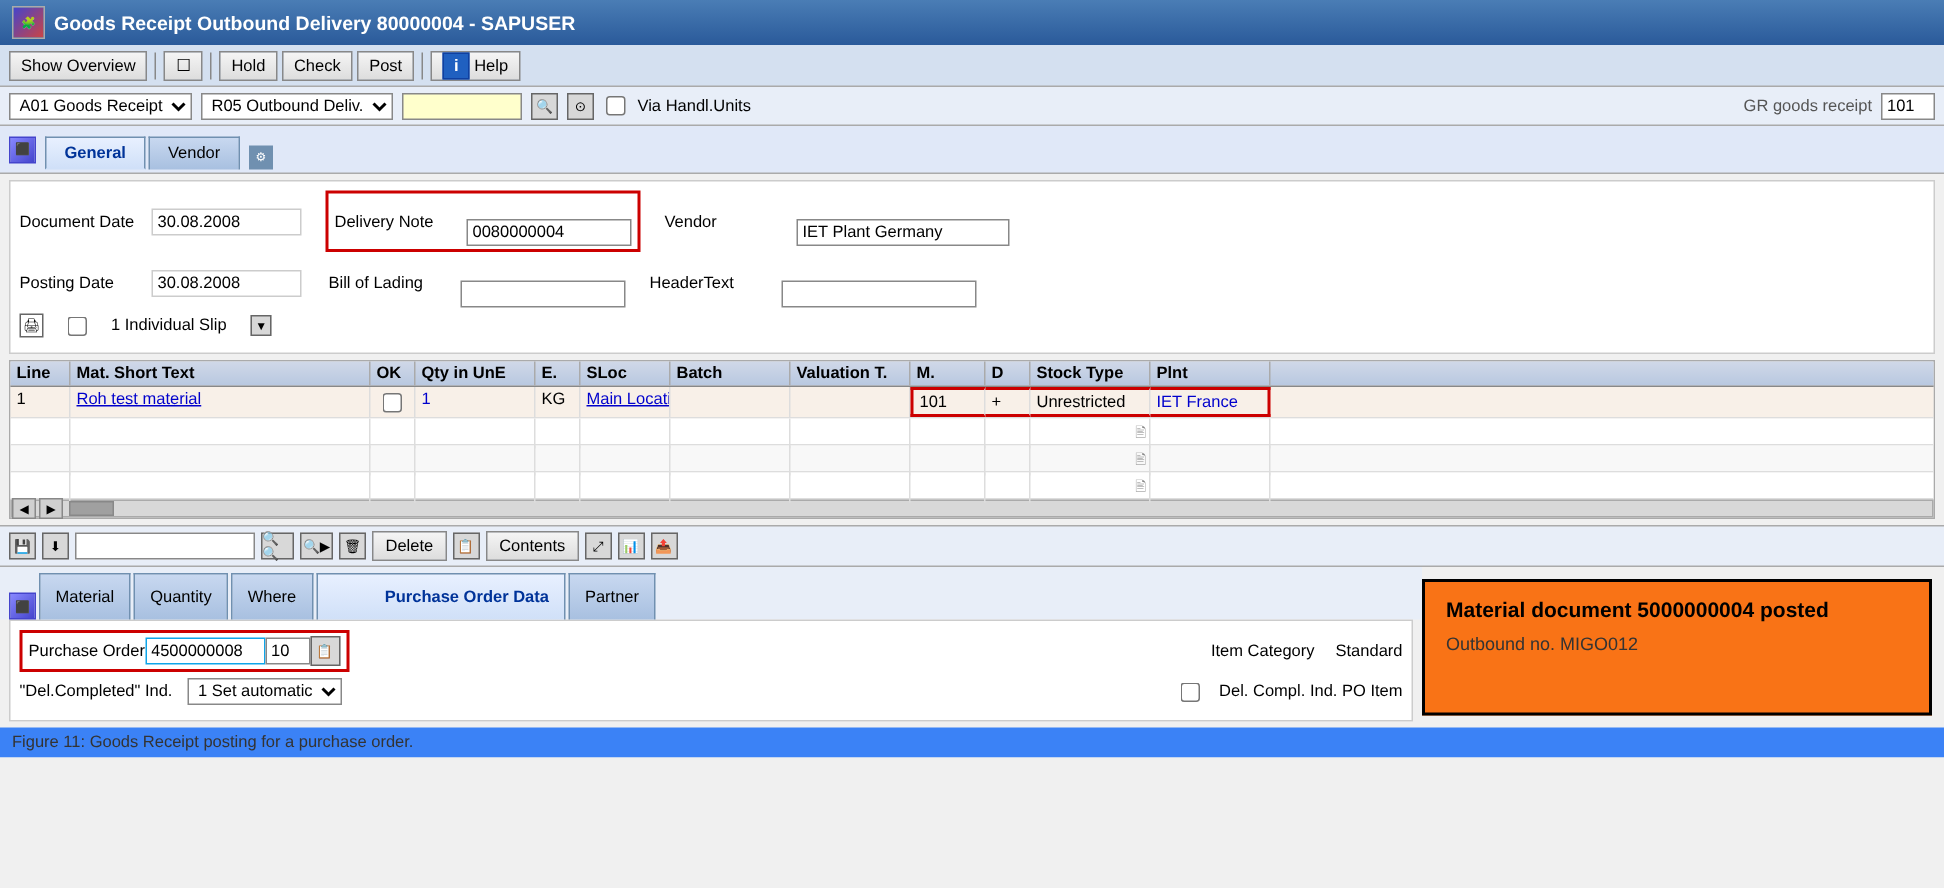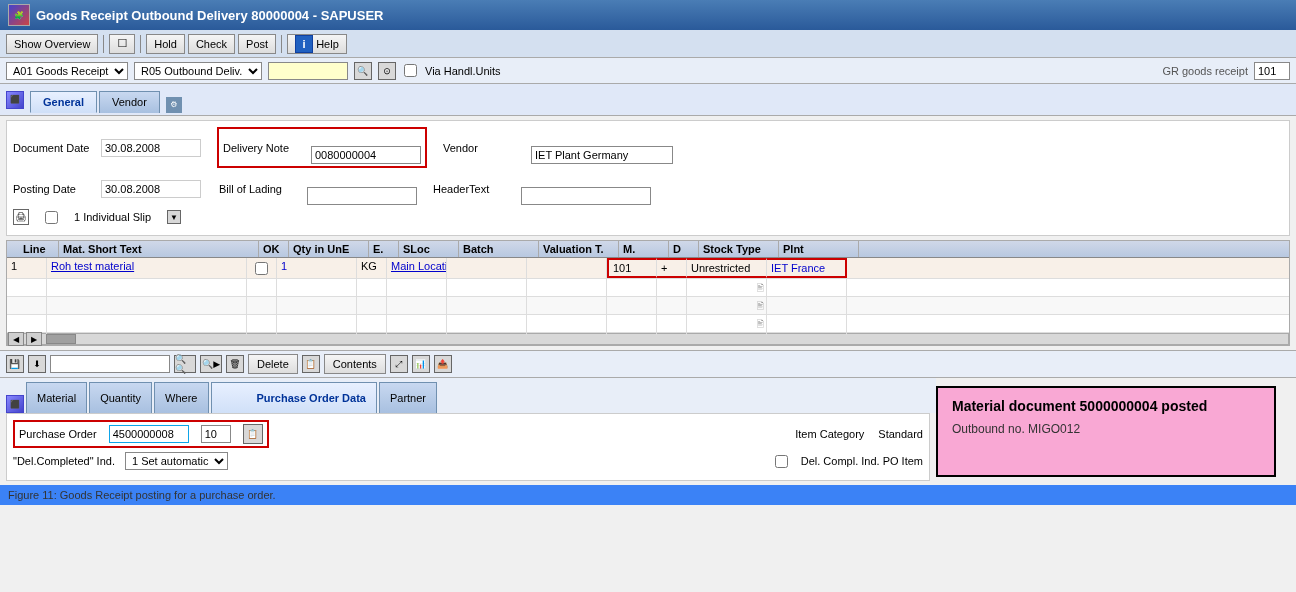--- a/index.html
+++ b/index.html
@@ -146,21 +146,20 @@
     }
     .table-area {
       margin: 4px 6px;
       border: 1px solid #aaa;
     }
     .table-header {
       background: linear-gradient(to bottom, #d0d8e8, #b8c8e0);
       display: grid;
       grid-template-columns: 40px 200px 30px 80px 30px 60px 80px 80px 50px 30px 80px 80px;
       border-bottom: 1px solid #888;
-      padding-left: 12px;
     }
     .th {
       padding: 2px 4px;
       font-size: 11px;
       font-weight: bold;
       border-right: 1px solid #aaa;
       white-space: nowrap;
       overflow: hidden;
     }
     .table-row-data {
@@ -248,23 +247,23 @@
     .lower-section {
       display: flex;
       gap: 0;
     }
     .lower-left {
       flex: 1;
     }
     .lower-right {
       width: 340px;
       border: 2px solid #000;
-      margin: 8px 20px 8px 0;
+      margin: 8px 8px 8px 0;
       padding: 10px 14px;
-      background: #f9a8d4;
+      background: #f97316;
     }
     .message-title {
       font-size: 14px;
       font-weight: bold;
       margin-bottom: 8px;
     }
     .message-body {
       font-size: 12px;
       color: #333;
     }
@@ -302,21 +301,21 @@
       display: flex;
       align-items: center;
       gap: 10px;
       margin-bottom: 4px;
     }
     .po-field-group {
       border: 2px solid #cc0000;
       padding: 2px 4px;
       display: inline-flex;
       align-items: center;
-      gap: 12px;
+      gap: 0;
     }
     .po-label { font-size: 11px; font-weight: normal; }
     .po-input {
       background: #fff;
       border: 1px solid #0ea5e9;
       font-size: 11px;
       padding: 1px 3px;
       height: 18px;
       width: 80px;
     }

